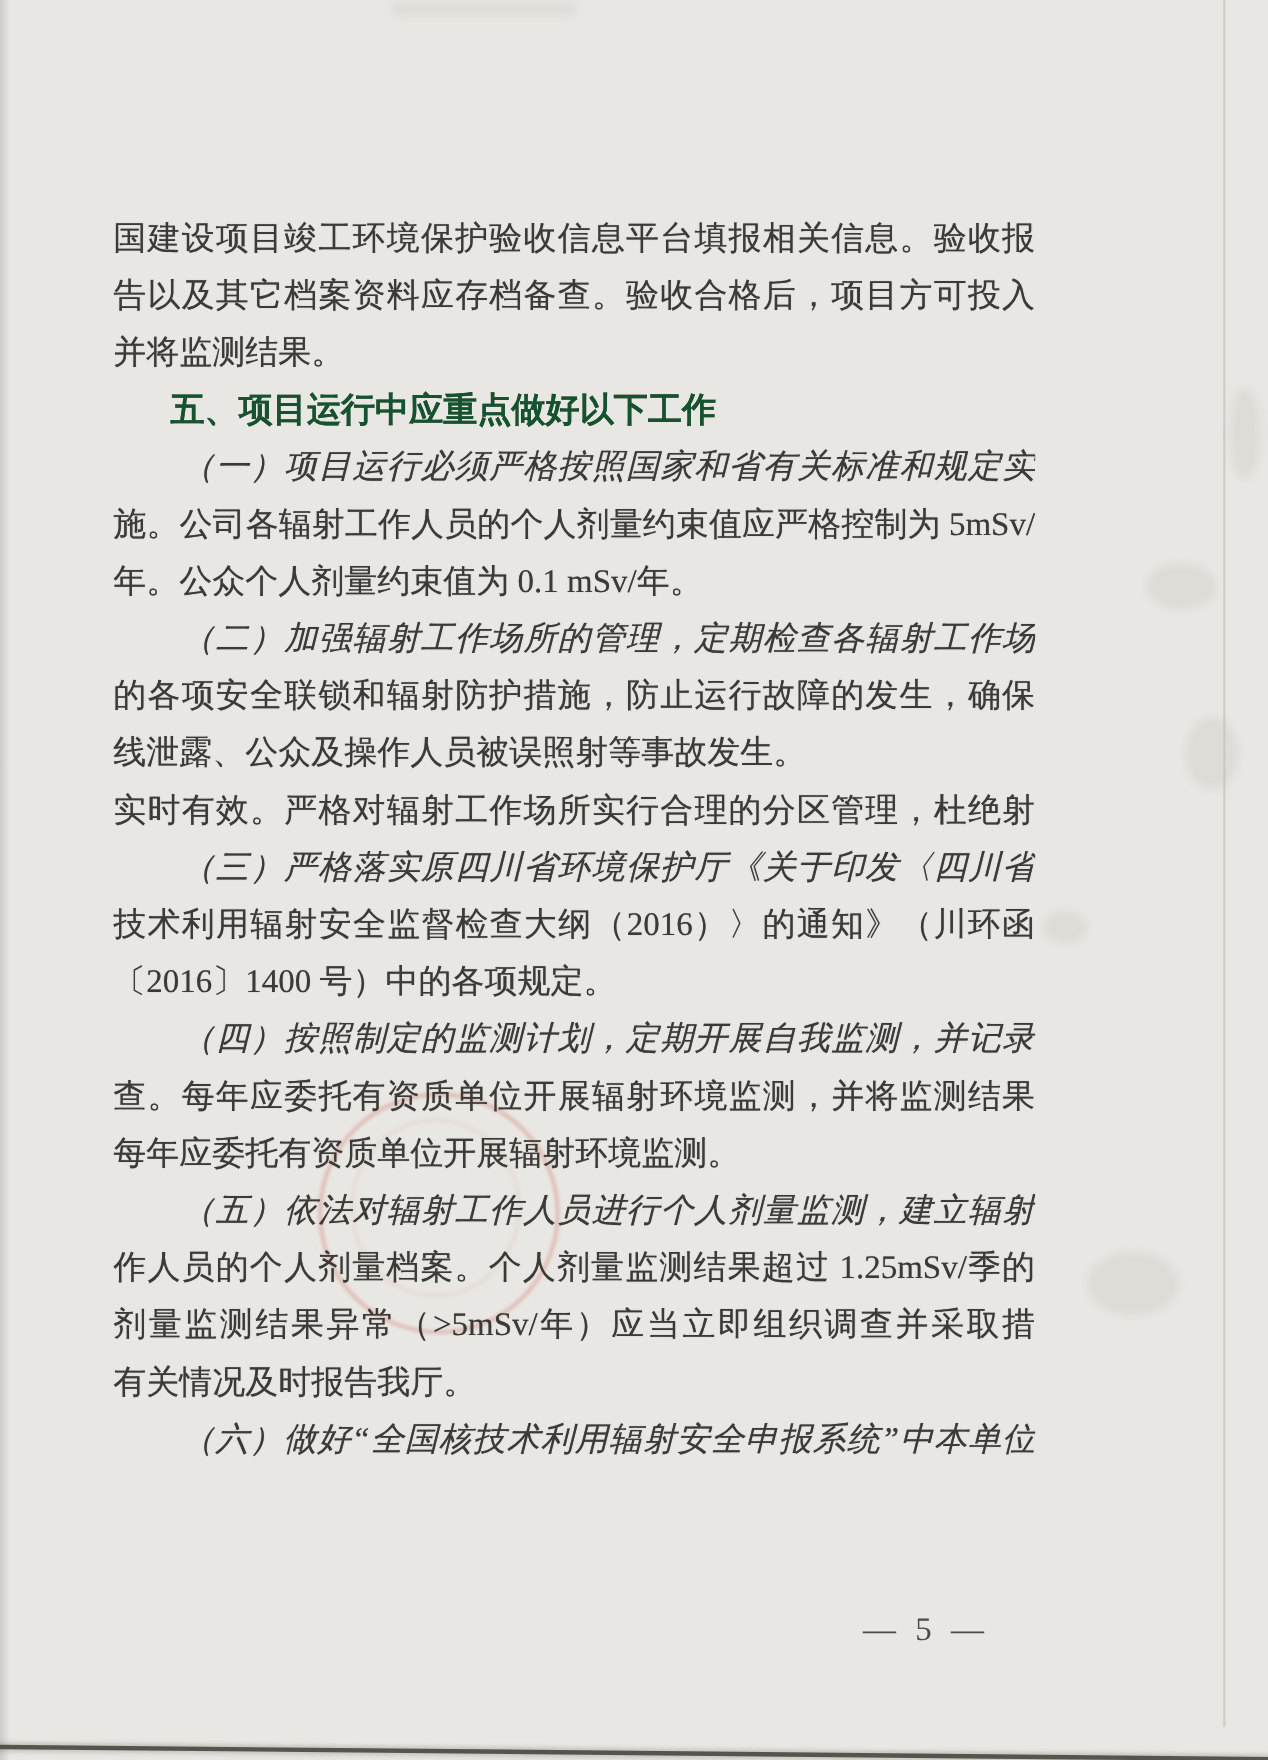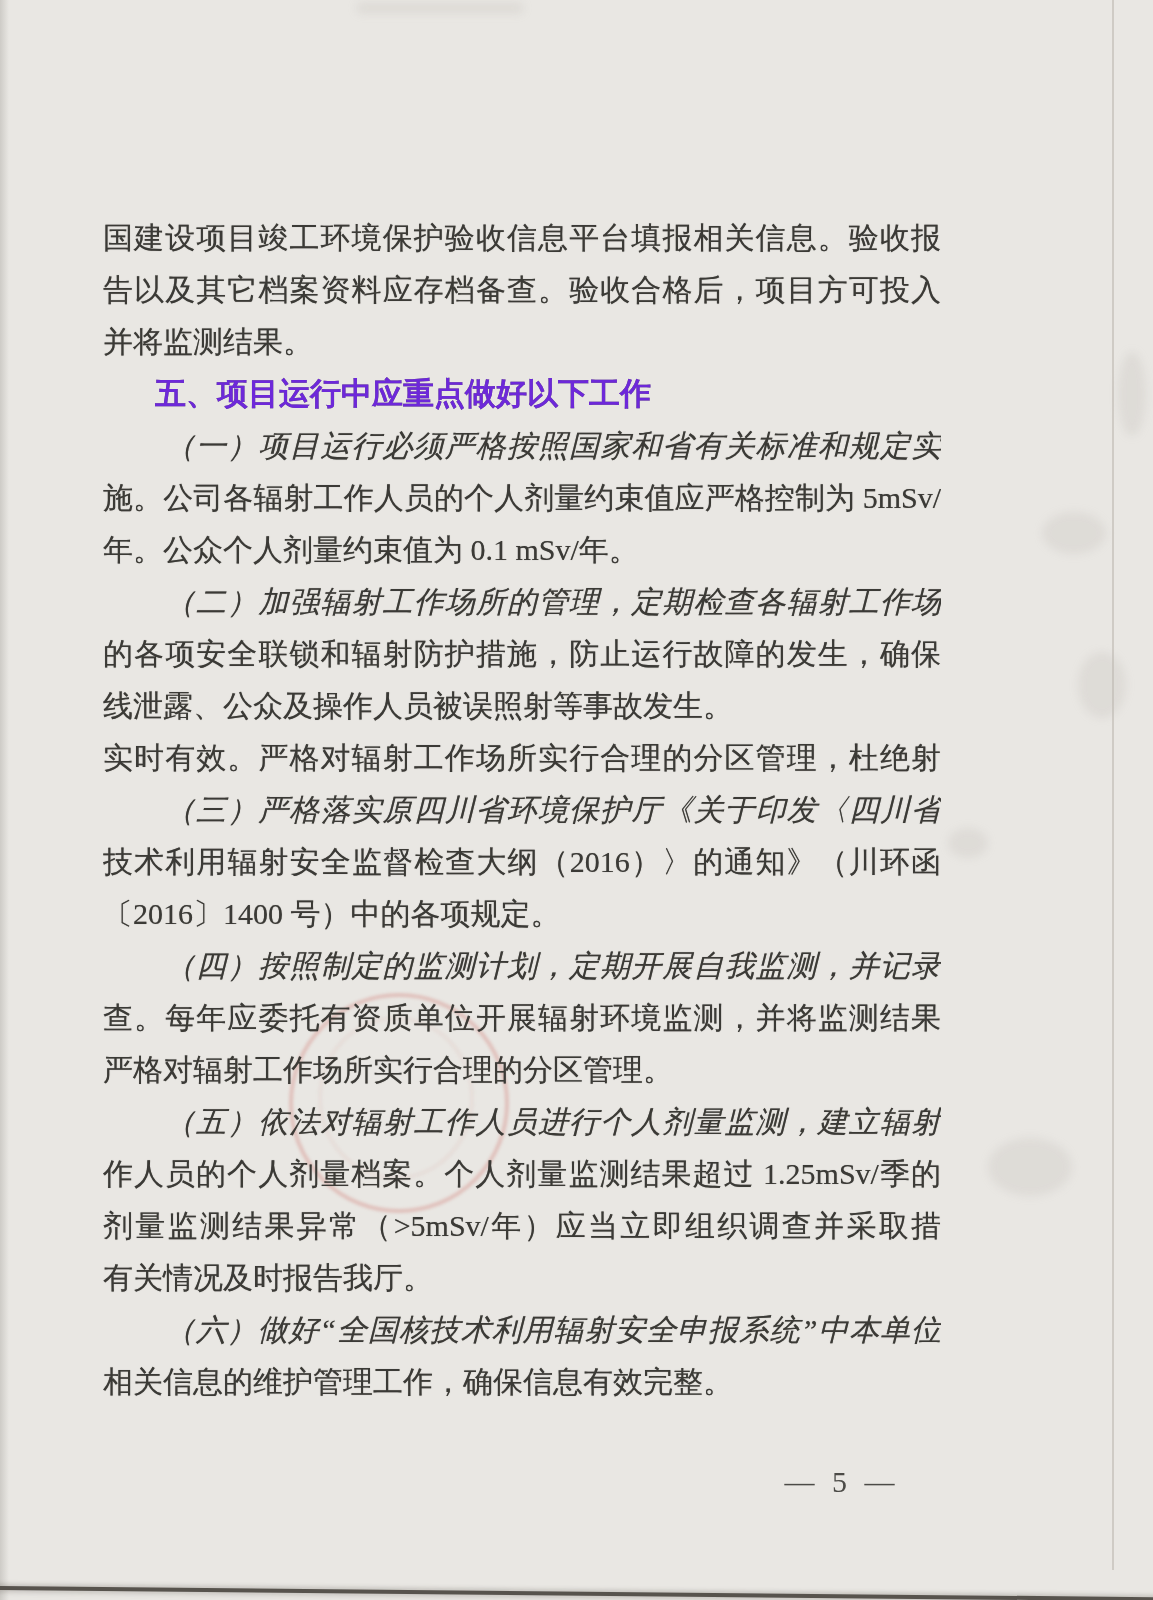--- a/index.html
+++ b/index.html
@@ -13,21 +13,21 @@
       radial-gradient(ellipse 120% 90% at 52% 42%, #fcfbf9 55%, #f5f3ef 88%, #efedе8 100%),
       #faf8f5;
     font-family: "Liberation Serif", "DejaVu Serif", serif;
     color: #3b3a36;
   }
 
   
   .textblock {
     position: absolute;
     left: 103px;
-    top: 212px;
+    top: 191px;
     width: 838px;
     z-index: 2;
   }
   .line {
     height: 52px;
     line-height: 52px;
     font-size: 30px;
     color: #3b3a36;
     text-align: justify;
     text-align-last: justify;
@@ -35,21 +35,21 @@
     overflow: hidden;
   }
   .line.last { text-align-last: left; }
   .line.indent { text-indent: 62px; font-style: italic; }
   .heading {
     height: 52px;
     line-height: 52px;
     font-size: 31px;
     font-weight: bold;
     font-family: "Liberation Sans", "DejaVu Sans", sans-serif;
-    color: #6d28d9;
+    color: #14532d;
     text-indent: 52px;
     text-align: left;
     text-align-last: left;
     text-shadow: 0 0 0.6px rgba(50,48,44,0.7);
   }
 
   
   .pagenum {
     position: absolute;
     left: 762px;
@@ -167,33 +167,32 @@
 
     <div>
       <div class="line indent">（三）严格落实原四川省环境保护厅《关于印发〈四川省核</div>
       <div class="line">技术利用辐射安全监督检查大纲（2016）〉的通知》（川环函</div>
       <div class="line last">〔2016〕1400 号）中的各项规定。</div>
     </div>
 
     <div>
       <div class="line indent">（四）按照制定的监测计划，定期开展自我监测，并记录备</div>
       <div class="line">查。每年应委托有资质单位开展辐射环境监测，并将监测结果</div>
-      <div class="line last">严格对辐射工作场所实行合理的分区管理。</div>
+      <div class="line last">每年应委托有资质单位开展辐射环境监测。</div>
     </div>
 
     <div>
       <div class="line indent">（五）依法对辐射工作人员进行个人剂量监测，建立辐射工</div>
       <div class="line">作人员的个人剂量档案。个人剂量监测结果超过 1.25mSv/季的</div>
       <div class="line">剂量监测结果异常（&gt;5mSv/年）应当立即组织调查并采取措施，</div>
       <div class="line last">有关情况及时报告我厅。</div>
     </div>
 
     <div>
       <div class="line indent">（六）做好“全国核技术利用辐射安全申报系统”中本单位</div>
-      <div class="line last">相关信息的维护管理工作，确保信息有效完整。</div>
     </div>
 
   </div>
 
   <div class="pagenum">— 5 —</div>
 
   <div class="fold-line"></div>
   <div class="left-edge"></div>
   <div class="bottom-edge"></div>
 

